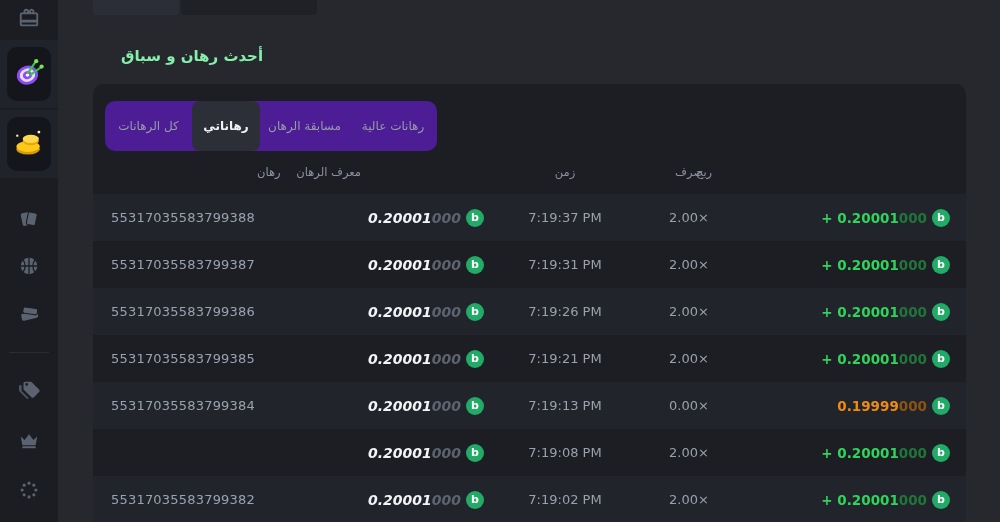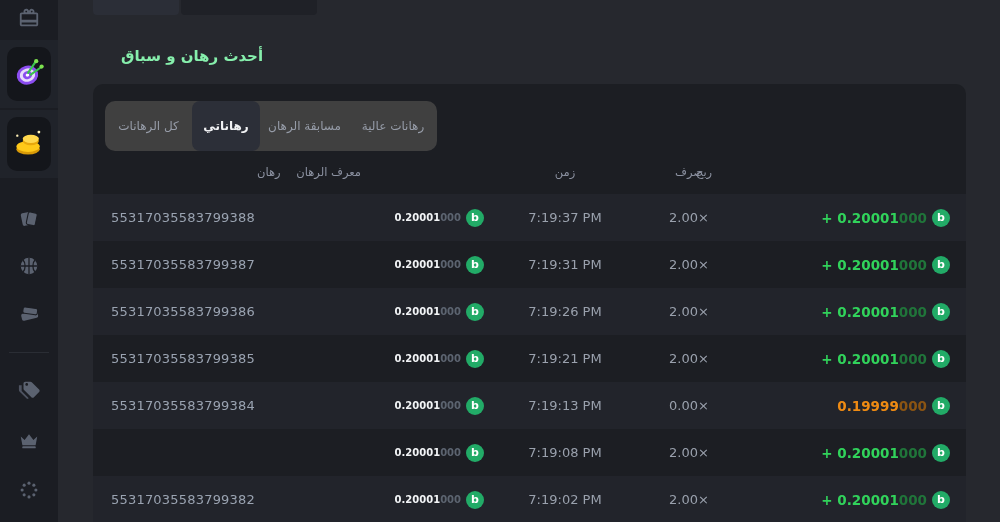--- a/index.html
+++ b/index.html
@@ -19,41 +19,41 @@
   .side-divider { position:absolute; left:9px; width:40px; height:1px; background:#2a2d34; }
   
   .topbtn { position:absolute; top:0; height:15px; border-radius:0 0 4px 4px; cursor:pointer; }
   .topbtn.b1 { left:93px; width:86px; background:#2b2e37; }
   .topbtn.b2 { left:181px; width:136px; background:#1f2127; }
   
   .heading { position:absolute; left:93px; top:47px; font-size:15px; font-weight:bold; color:#86efac; direction:rtl;margin-left:28px; }
   
   .card { position:absolute; left:93px; top:84px; width:873px; height:438px; background:#1c1e23; border-radius:10px 10px 0 0; }
   
-  .tabbar { position:absolute; left:12px; top:17px; width:332px; height:50px; background:#404040; border-radius:10px; display:flex; align-items:stretch; }
+  .tabbar { position:absolute; left:12px; top:17px; width:332px; height:50px; background:#4c1d95; border-radius:10px; display:flex; align-items:stretch; }
   .tab { display:flex; align-items:center; justify-content:center; font-size:12px; color:#969ca8; direction:rtl; cursor:pointer; white-space:nowrap; }
   .tab.t1 { width:87px; } .tab.t2 { width:68px; } .tab.t3 { width:88px; } .tab.t4 { width:89px; }
   .tab.active { background:#2c2f38; border-radius:8px; color:#f1f2f4; font-weight:bold; }
   
   .cell { position:absolute; top:0; height:100%; display:flex; align-items:center; }
   .c-id     { left:18px;  width:250px; justify-content:flex-start; }
   .c-bet    { left:140px; width:227px; justify-content:flex-end; gap:5px;margin-left:24px; }
   .c-time   { left:392px; width:160px; justify-content:center; }
   .c-mult   { left:536px; width:120px; justify-content:center; }
   .c-profit { left:603px; width:254px; justify-content:flex-end; gap:5px; }
   .thead { position:absolute; left:0; top:76px; width:100%; height:24px; font-size:11.5px; color:#8b91a0; }
   .thead .cell { direction:rtl; }
   .thead .c-bet { padding-right:23px; }
   .thead .c-profit { padding-right:6px; }
   .rows { position:absolute; left:0; top:110px; width:100%; }
   .row { position:relative; width:100%; height:47px; font-size:13px; cursor:pointer; }
   .row.stripe { background:#22242b; }
   .betid { color:#9aa3b1; letter-spacing:0.2px; }
   .time, .mult { color:#9aa1ad; }
-  .amt { font-weight:bold; color:#f2f4f6; font-size:10px; direction:ltr; }
+  .amt { font-weight:bold; color:#f2f4f6; font-size:14px; direction:ltr;font-style:italic; }
   .amt .dim { color:#5c6470; }
   .profit { font-weight:bold; font-size:13.5px; direction:ltr;text-align:center; }
   .row.win  .profit { color:#31d35b; }
   .row.win  .profit .dim { color:#20753a; }
   .row.loss .profit { color:#ef8b13; }
   .row.loss .profit .dim { color:#8a5413; }
   .coin { width:18px; height:18px; border-radius:50%; background:#22ab67; color:#fff; font-weight:bold; font-size:11px; display:flex; align-items:center; justify-content:center; flex:0 0 auto; }
   .num { direction:ltr; unicode-bidi:embed; }
 </style>
 </head>

